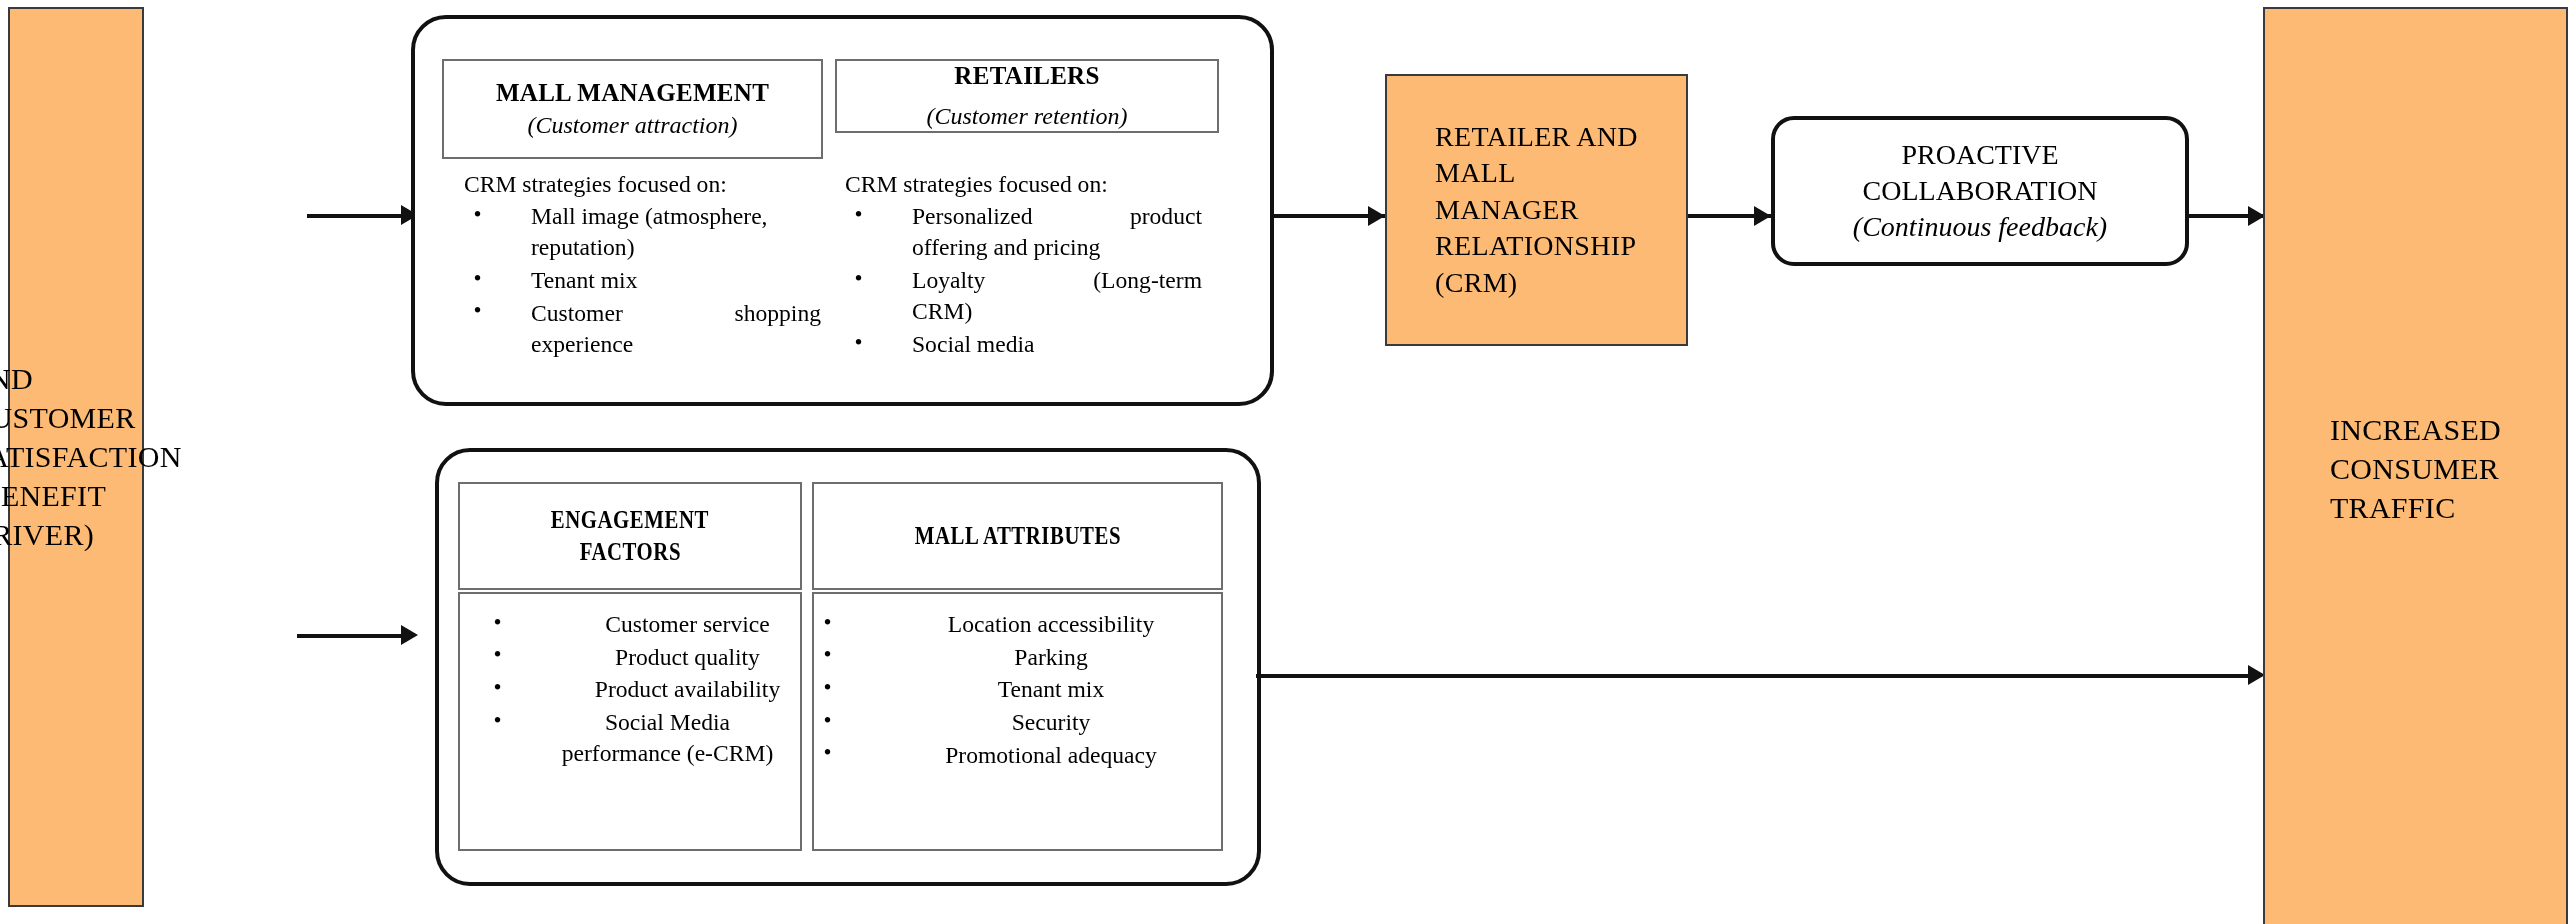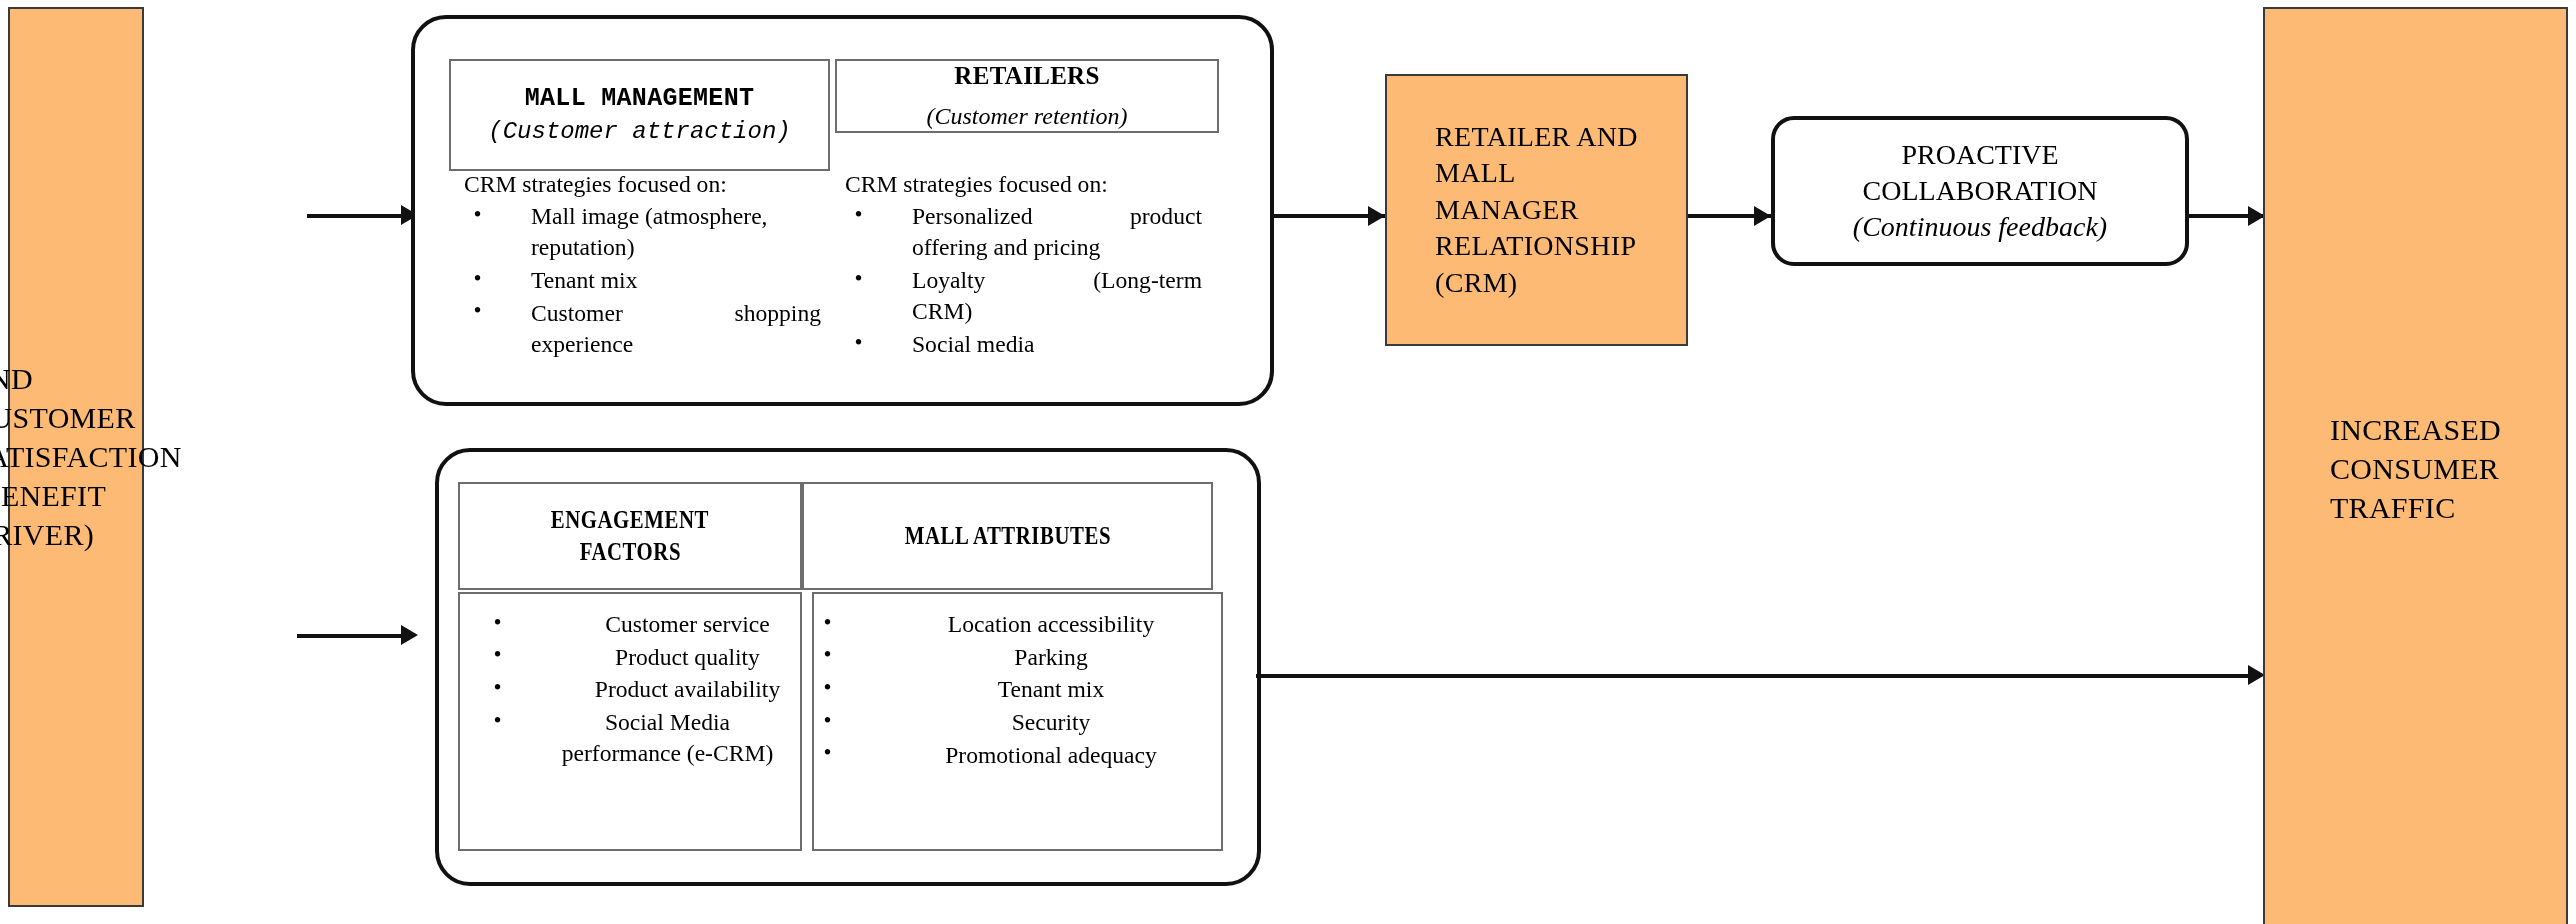--- a/index.html
+++ b/index.html
@@ -145,21 +145,21 @@
   </div>
 
   <div class="hline" style="left:307px;top:214px;width:94px;"></div>
   <div class="arrowhead" style="left:401px;top:205px;"></div>
 
   <div class="hline" style="left:297px;top:634px;width:104px;"></div>
   <div class="arrowhead" style="left:401px;top:625px;"></div>
 
   <div class="abs round-box" style="left:411px;top:15px;width:863px;height:391px;">
 
-    <div class="abs hdr-cell" style="left:34px;top:40px;width:381px;height:112px;font-family:Liberation Mono, monospace;">
+    <div class="abs hdr-cell" style="left:27px;top:40px;width:381px;height:100px;">
       <div class="hdr-title">MALL MANAGEMENT</div>
       <div class="hdr-sub">(Customer attraction)</div>
     </div>
 
     <div class="abs hdr-cell" style="left:420px;top:40px;width:384px;height:74px;justify-content:space-between;">
       <div class="hdr-title">RETAILERS</div>
       <div class="hdr-sub">(Customer retention)</div>
     </div>
 
     <div class="abs" style="left:49px;top:150px;width:357px;">
@@ -242,21 +242,21 @@
   <div class="hline" style="left:2189px;top:214px;width:74px;"></div>
   <div class="arrowhead" style="left:2248px;top:206px;"></div>
 
   <div class="abs round-box" style="left:435px;top:448px;width:826px;height:438px;">
 
     <div class="abs hdr-cell condensed" style="left:19px;top:30px;width:344px;height:108px;">
       <div class="hdr-title">ENGAGEMENT</div>
       <div class="hdr-title">FACTORS</div>
     </div>
 
-    <div class="abs hdr-cell condensed" style="left:363px;top:30px;width:411px;height:108px;">
+    <div class="abs hdr-cell condensed" style="left:373px;top:30px;width:411px;height:108px;">
       <div class="hdr-title">MALL ATTRIBUTES</div>
     </div>
 
     <div class="abs hdr-cell" style="left:19px;top:140px;width:344px;height:259px;align-items:flex-start;justify-content:flex-start;">
       <ul class="blist" style="margin:15px 0 0 0;width:100%;padding-left:24px;">
         <li>Customer service</li>
         <li>Product quality</li>
         <li>Product availability</li>
         <li style="padding-right:40px;">Social Media performance (e-CRM)</li>
       </ul>

